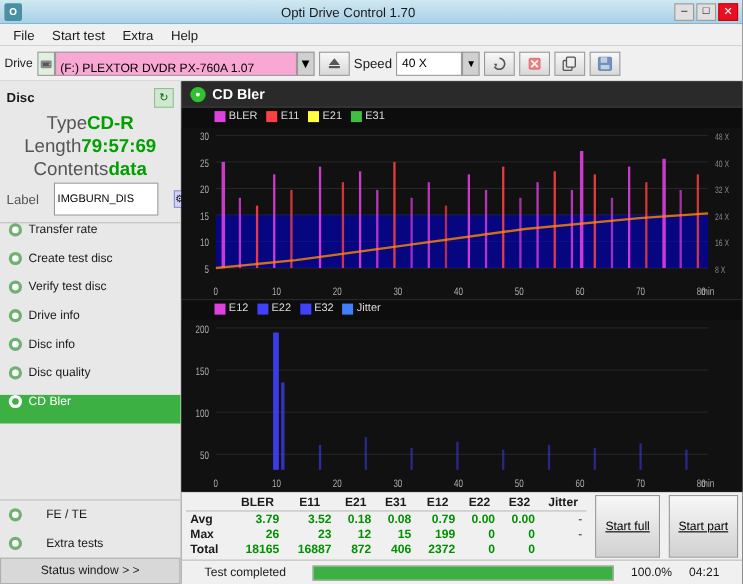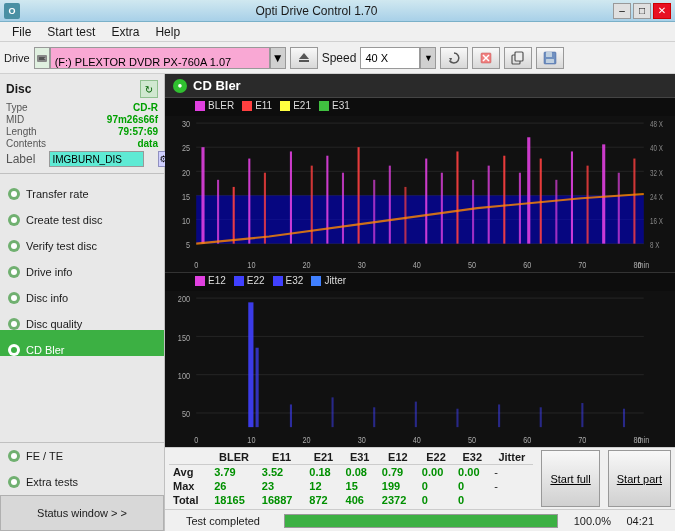--- a/index.html
+++ b/index.html
@@ -32,51 +32,51 @@
 
     
     .main-layout { display: flex; height: calc(531px - 74px); }
 
     
     .sidebar { width: 165px; background: #e8e8e8; border-right: 1px solid #c0c0c0; display: flex; flex-direction: column; }
     .disc-panel { padding: 6px; border-bottom: 1px solid #c0c0c0; }
     .disc-header { display: flex; justify-content: space-between; align-items: center; margin-bottom: 4px; gap: 36px; }
     .disc-title { font-weight: bold; font-size: 12px; color: #1a1a1a; }
     .disc-refresh { width: 18px; height: 18px; background: #d0e8d0; border: 1px solid #90c090; display: flex; align-items: center; justify-content: center; cursor: pointer; font-size: 10px; color: #006000; }
-    .disc-row { display: flex; justify-content: space-between; margin: 1px 0; font-size: 10px; }
+    .disc-row { display: flex; justify-content: center; margin: 1px 0; font-size: 17px; }
     .disc-key { color: #555; }
     .disc-val { color: #00a000; font-weight: bold; }
     .label-input { display: flex; align-items: center; gap: 14px; margin-top: 2px; }
-    .label-field { border: 1px solid #999; height: 16px; width: 95px; font-size: 10px; padding: 0 2px; background: #5eead4; }
+    .label-field { border: 1px solid #999; height: 16px; width: 95px; font-size: 10px; padding: 14px 2px; background: #ffffff; }
     .label-icon { width: 16px; height: 16px; background: #d0d0ff; border: 1px solid #9090c0; display: flex; align-items: center; justify-content: center; font-size: 9px; cursor: pointer; }
     
     .nav-list { flex: 1; }
-    .nav-item { display: flex; align-items: flex-end; height: 26px; padding: 0 8px; cursor: pointer; font-size: 11px; color: #1a1a1a; gap: 6px; }
+    .nav-item { display: flex; align-items: flex-start; height: 26px; padding: 0 8px; cursor: pointer; font-size: 11px; color: #1a1a1a; gap: 6px; }
     .nav-item.active { background: #3cb043; color: white; }
     .nav-item.active .nav-dot { background: white; }
     .nav-dot { width: 12px; height: 12px; border-radius: 50%; background: #70b070; flex-shrink: 0; display: flex; align-items: center; justify-content: center; }
     .nav-dot-inner { width: 6px; height: 6px; border-radius: 50%; background: white; }
     
     
     .sidebar-bottom { border-top: 1px solid #c0c0c0; }
-    .fe-te-item { display: flex; align-items: center; height: 26px; padding: 0 8px; cursor: pointer; font-size: 11px; color: #1a1a1a; gap: 6px; }
-    .status-window-btn { height: 36px; background: #d8d8d8; border: 1px solid #b0b0b0; display: flex; align-items: center; padding: 0 8px; cursor: pointer; font-size: 11px; color: #1a1a1a; justify-content: center; }
+    .fe-te-item { display: flex; align-items: center; height: 26px; padding: 0 8px; cursor: pointer; font-size: 11px; color: #1a1a1a; gap: 22px; }
+    .status-window-btn { height: 24px; background: #d8d8d8; border: 1px solid #b0b0b0; display: flex; align-items: center; padding: 0 8px; cursor: pointer; font-size: 11px; color: #1a1a1a; justify-content: center; }
     
     
     .chart-header { background: #2a2a2a; padding: 4px 8px; display: flex; align-items: center; gap: 6px; border-bottom: 1px solid #444; }
     .chart-title-icon { width: 14px; height: 14px; border-radius: 50%; background: #30c030; display: flex; align-items: center; justify-content: center; font-size: 8px; color: white; font-weight: bold; }
     .chart-title-text { color: white; font-size: 13px; font-weight: bold; }
     
     
     .legend { display: flex; gap: 8px; padding: 2px 30px; align-items: center; flex-wrap: nowrap; }
     .legend-item { display: flex; align-items: center; gap: 3px; font-size: 10px; color: #ddd; }
     .legend-color { width: 10px; height: 10px; flex-shrink: 0; }
     .stats-table { width: 100%; border-collapse: collapse; font-size: 11px; }
     .stats-table th { text-align: center; padding: 1px 4px; color: #1a1a1a; font-weight: bold; border-bottom: 1px solid #ccc; }
-    .stats-table td { text-align: left; padding: 1px 4px; color: #1a1a1a; }
+    .stats-table td { text-align: right; padding: 1px 4px; color: #1a1a1a; }
     .stats-table td.label-col { text-align: left; font-weight: bold; }
     .stats-table td.green { color: #009000; font-weight: bold; }
     .start-btn { padding: 2px 8px; background: linear-gradient(to bottom, #f8f8f8, #d0d0d0); border: 1px solid #999; cursor: pointer; font-size: 11px; white-space: nowrap; }
     
     
     .progress-area { background: #f0f0f0; height: 22px; display: flex; align-items: center; padding: 0 21px; gap: 8px; border-top: 1px solid #ccc; }
     .progress-label { font-size: 11px; color: #1a1a1a; width: 90px; }
     .progress-bar-outer { flex: 1; height: 14px; background: #d0d0d0; border: 1px solid #999; }
     .progress-bar-inner { height: 100%; background: #3cb043; }
     .progress-pct { font-size: 11px; color: #1a1a1a; width: 45px; text-align: right; }
@@ -168,24 +168,20 @@
   <div class="sidebar">
 
     <div class="disc-panel">
       <div class="disc-header">
         <span class="disc-title">Disc</span>
         <div class="disc-refresh">↻</div>
       </div>
       <div class="disc-row">
         <span class="disc-key">Type</span>
         <span class="disc-val">CD-R</span>
-      </div>
-      <div class="disc-row">
-        <span class="disc-key">MID</span>
-        <span class="disc-val">97m26s66f</span>
       </div>
       <div class="disc-row">
         <span class="disc-key">Length</span>
         <span class="disc-val">79:57:69</span>
       </div>
       <div class="disc-row">
         <span class="disc-key">Contents</span>
         <span class="disc-val">data</span>
       </div>
       <div class="label-input">

